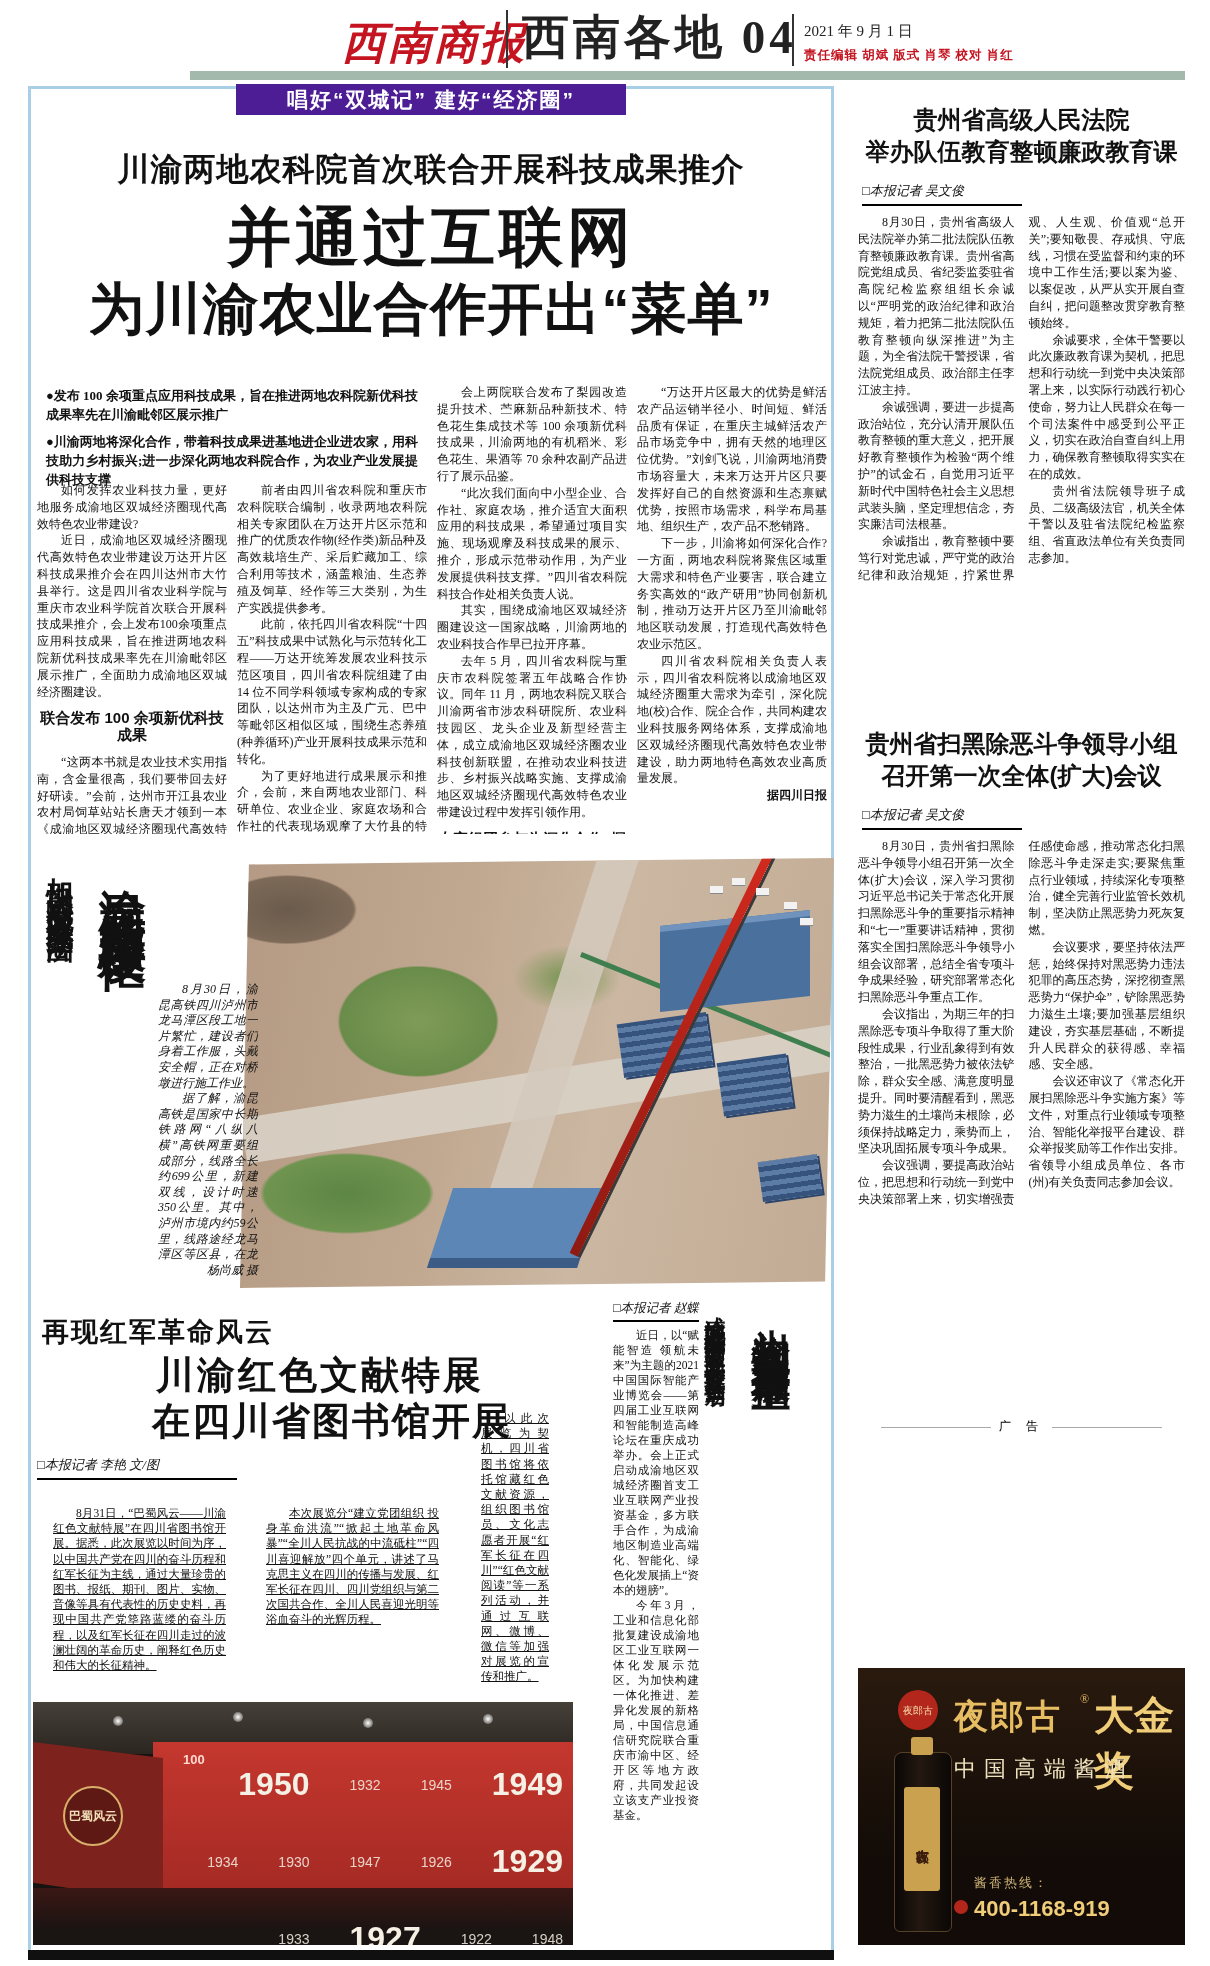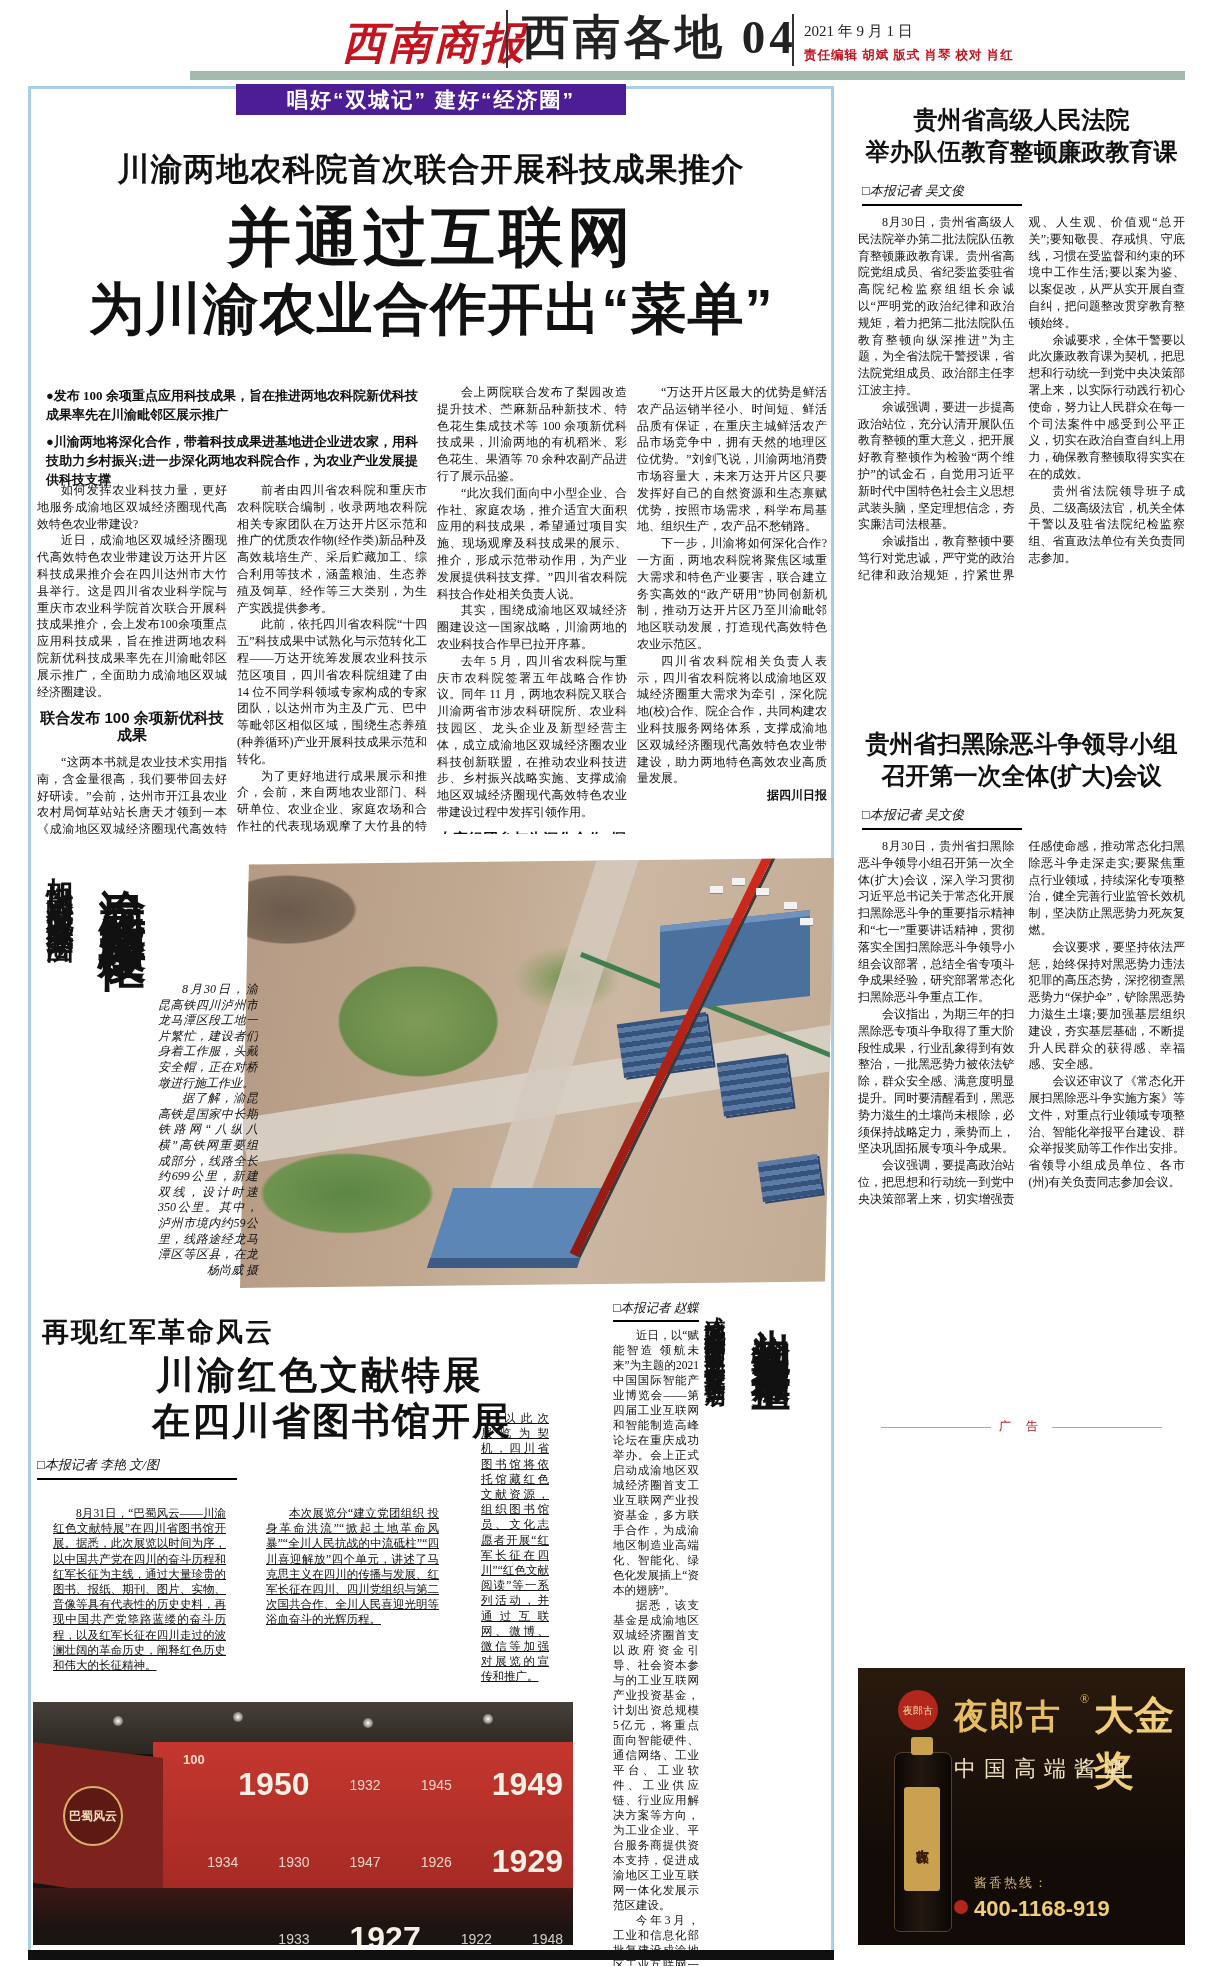--- a/index.html
+++ b/index.html
@@ -109,21 +109,21 @@
   .fund-title{left:744px;top:1298px;height:640px;font-family:"Liberation Sans",sans-serif;font-weight:900;}
   .fund-title .t1{font-size:39px;letter-spacing:4px;}
   .fund-title .t2{font-size:25px;letter-spacing:2px;}
   
   .gz-h{left:858px;width:327px;text-align:center;font-size:24px;font-weight:900;
         font-family:"Liberation Sans",sans-serif;}
   .gz-byline{left:862px;width:160px;}
   .gz-body{left:858px;width:327px;column-count:2;column-gap:14px;font-size:12px;
            line-height:16.8px;text-align:justify;overflow:hidden;}
   .gz-body p{margin:0;text-indent:2em;}
-  .ad-label{left:858px;top:1418px;width:327px;text-align:center;font-size:12px;color:#b91c1c;letter-spacing:6px;}
+  .ad-label{left:858px;top:1418px;width:327px;text-align:center;font-size:12px;color:#000000;letter-spacing:6px;}
   .ad-label:before,.ad-label:after{content:"";display:inline-block;width:110px;height:1px;
     background:#aaa;vertical-align:middle;margin:0 8px;}
   
   .ad-flm{left:858px;top:1438px;width:327px;height:214px;border:3px solid #2b2b2b;box-sizing:border-box;}
   .flm-mono{left:14px;top:14px;width:66px;height:66px;border:2px solid #2b2b2b;
             display:flex;align-items:center;justify-content:center;font-size:24px;font-weight:bold;
             font-family:"DejaVu Serif",serif;letter-spacing:1px;}
   .flm-company{left:95px;top:22px;width:220px;font-size:19px;font-weight:bold;
                font-family:"Liberation Sans",sans-serif;}
   .flm-hotline-label{left:95px;top:92px;font-size:16px;letter-spacing:4px;}
@@ -274,21 +274,20 @@
         <span class="yr big">1931</span>
         <span class="yr">1942</span>
         <span class="yr">1941</span>
       </div>
   </div>
 
   <div class="abs fund-body">
     <div class="fund-byline">□本报记者 赵蝶</div>
     <div>
         <p>近日，以“赋能智造 领航未来”为主题的2021中国国际智能产业博览会——第四届工业互联网和智能制造高峰论坛在重庆成功举办。会上正式启动成渝地区双城经济圈首支工业互联网产业投资基金，多方联手合作，为成渝地区制造业高端化、智能化、绿色化发展插上“资本的翅膀”。</p>
-        <p>据悉，该支基金是成渝地区双城经济圈首支以政府资金引导、社会资本参与的工业互联网产业投资基金，计划出资总规模5亿元，将重点面向智能硬件、通信网络、工业平台、工业软件、工业供应链、行业应用解决方案等方向，为工业企业、平台服务商提供资本支持，促进成渝地区工业互联网一体化发展示范区建设。</p>
         <p>今年3月，工业和信息化部批复建设成渝地区工业互联网一体化发展示范区。为加快构建一体化推进、差异化发展的新格局，中国信息通信研究院联合重庆市渝中区、经开区等地方政府，共同发起设立该支产业投资基金。</p>
       </div>
   </div>
   <div class="abs vtext fund-sub">成渝地区双城经济圈首支工业互联网产业投资基金启动</div>
   <div class="abs vtext fund-title">
     <span class="t1">为川渝制造业转型发展插上</span><span class="t2">『资本的翅膀』</span>
   </div>
 
   <div class="abs gz-h" style="top:104px;">贵州省高级人民法院</div>
   <div class="abs gz-h" style="top:136px;">举办队伍教育整顿廉政教育课</div>

